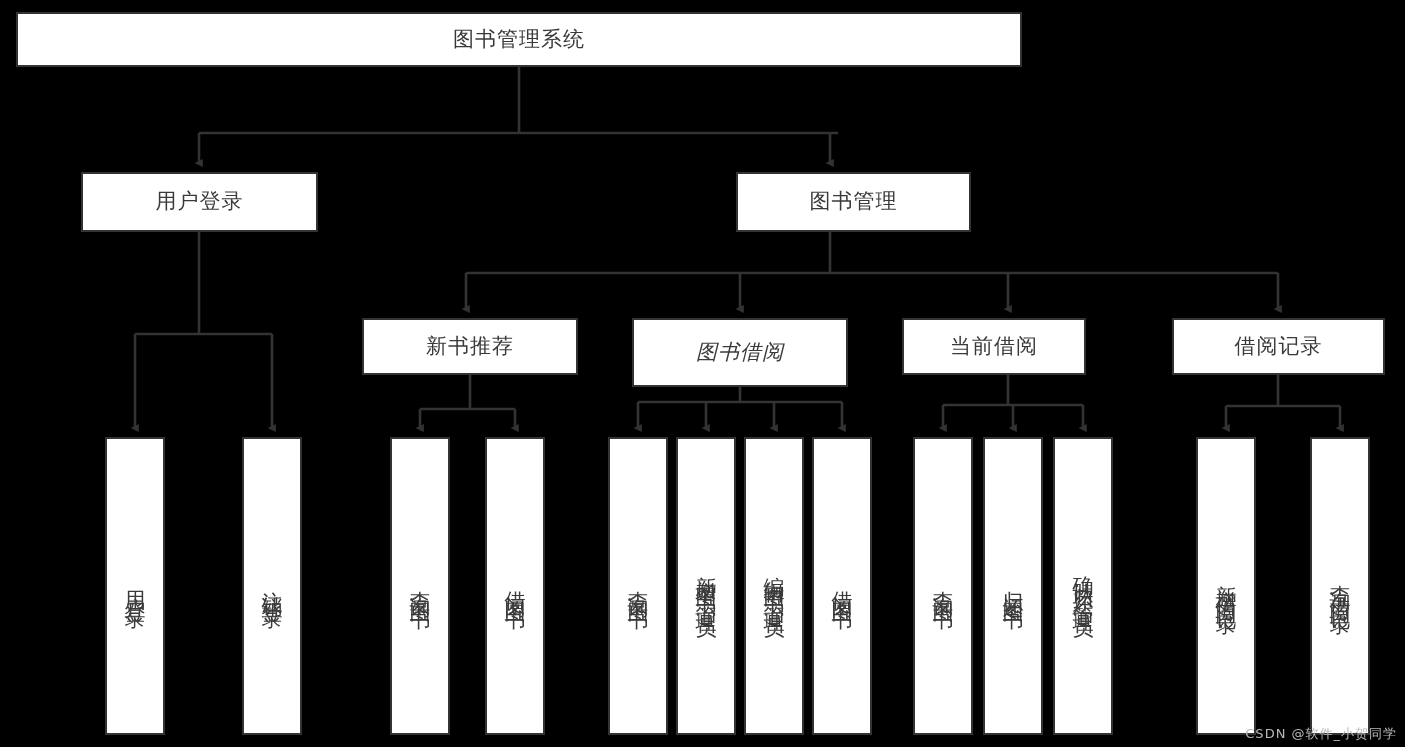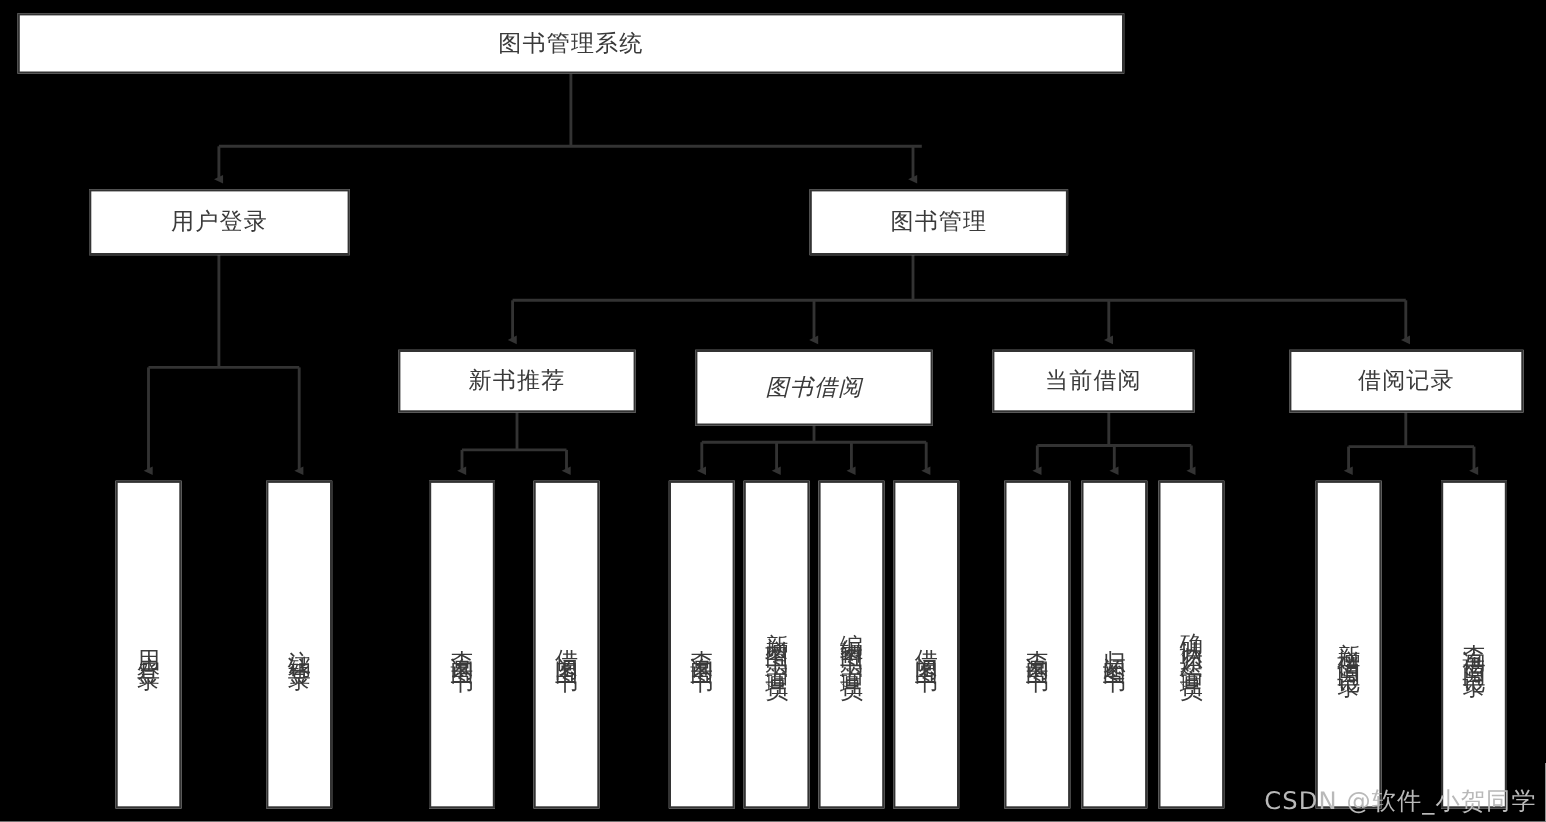--- a/index.html
+++ b/index.html
@@ -55,21 +55,21 @@
     display: block;
   }
   .node.vertical .label {
     writing-mode: vertical-rl;
     text-orientation: upright;
   }
   #watermark {
     position: absolute;
     right: 8px;
     bottom: 4px;
-    font-size: 22px;
+    font-size: 13px;
     color: #b9b9b9;
     letter-spacing: 1px;
     z-index: 5;
     white-space: nowrap;
     font-family: "DejaVu Sans", "Liberation Sans", sans-serif;
   }
 </style>
 </head>
 <body>
 

